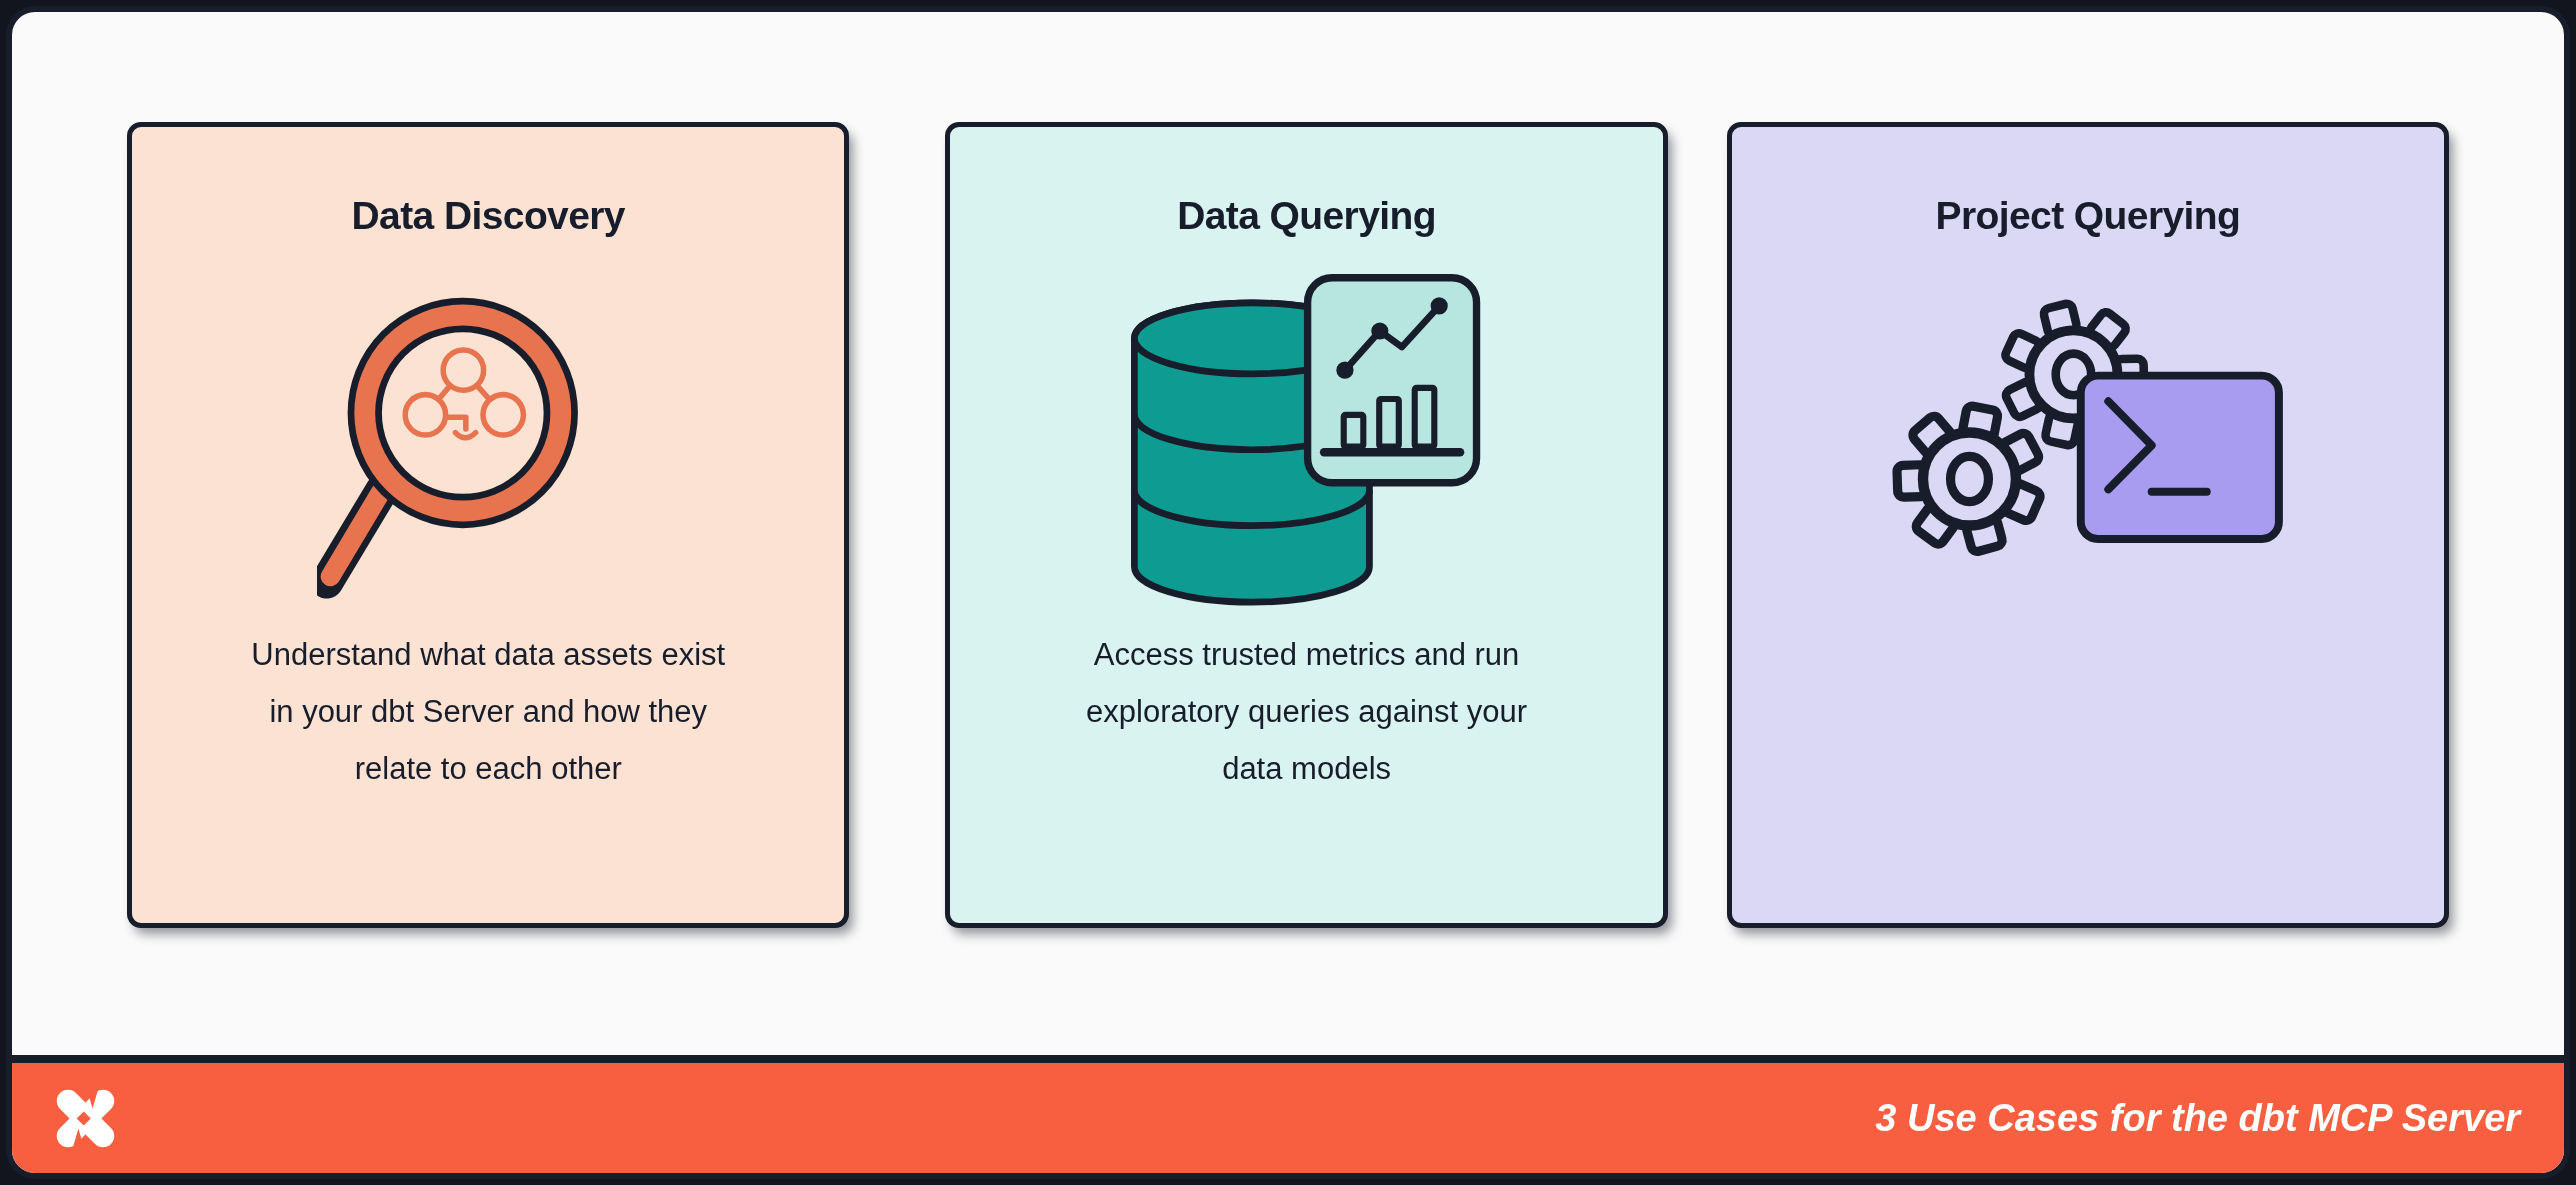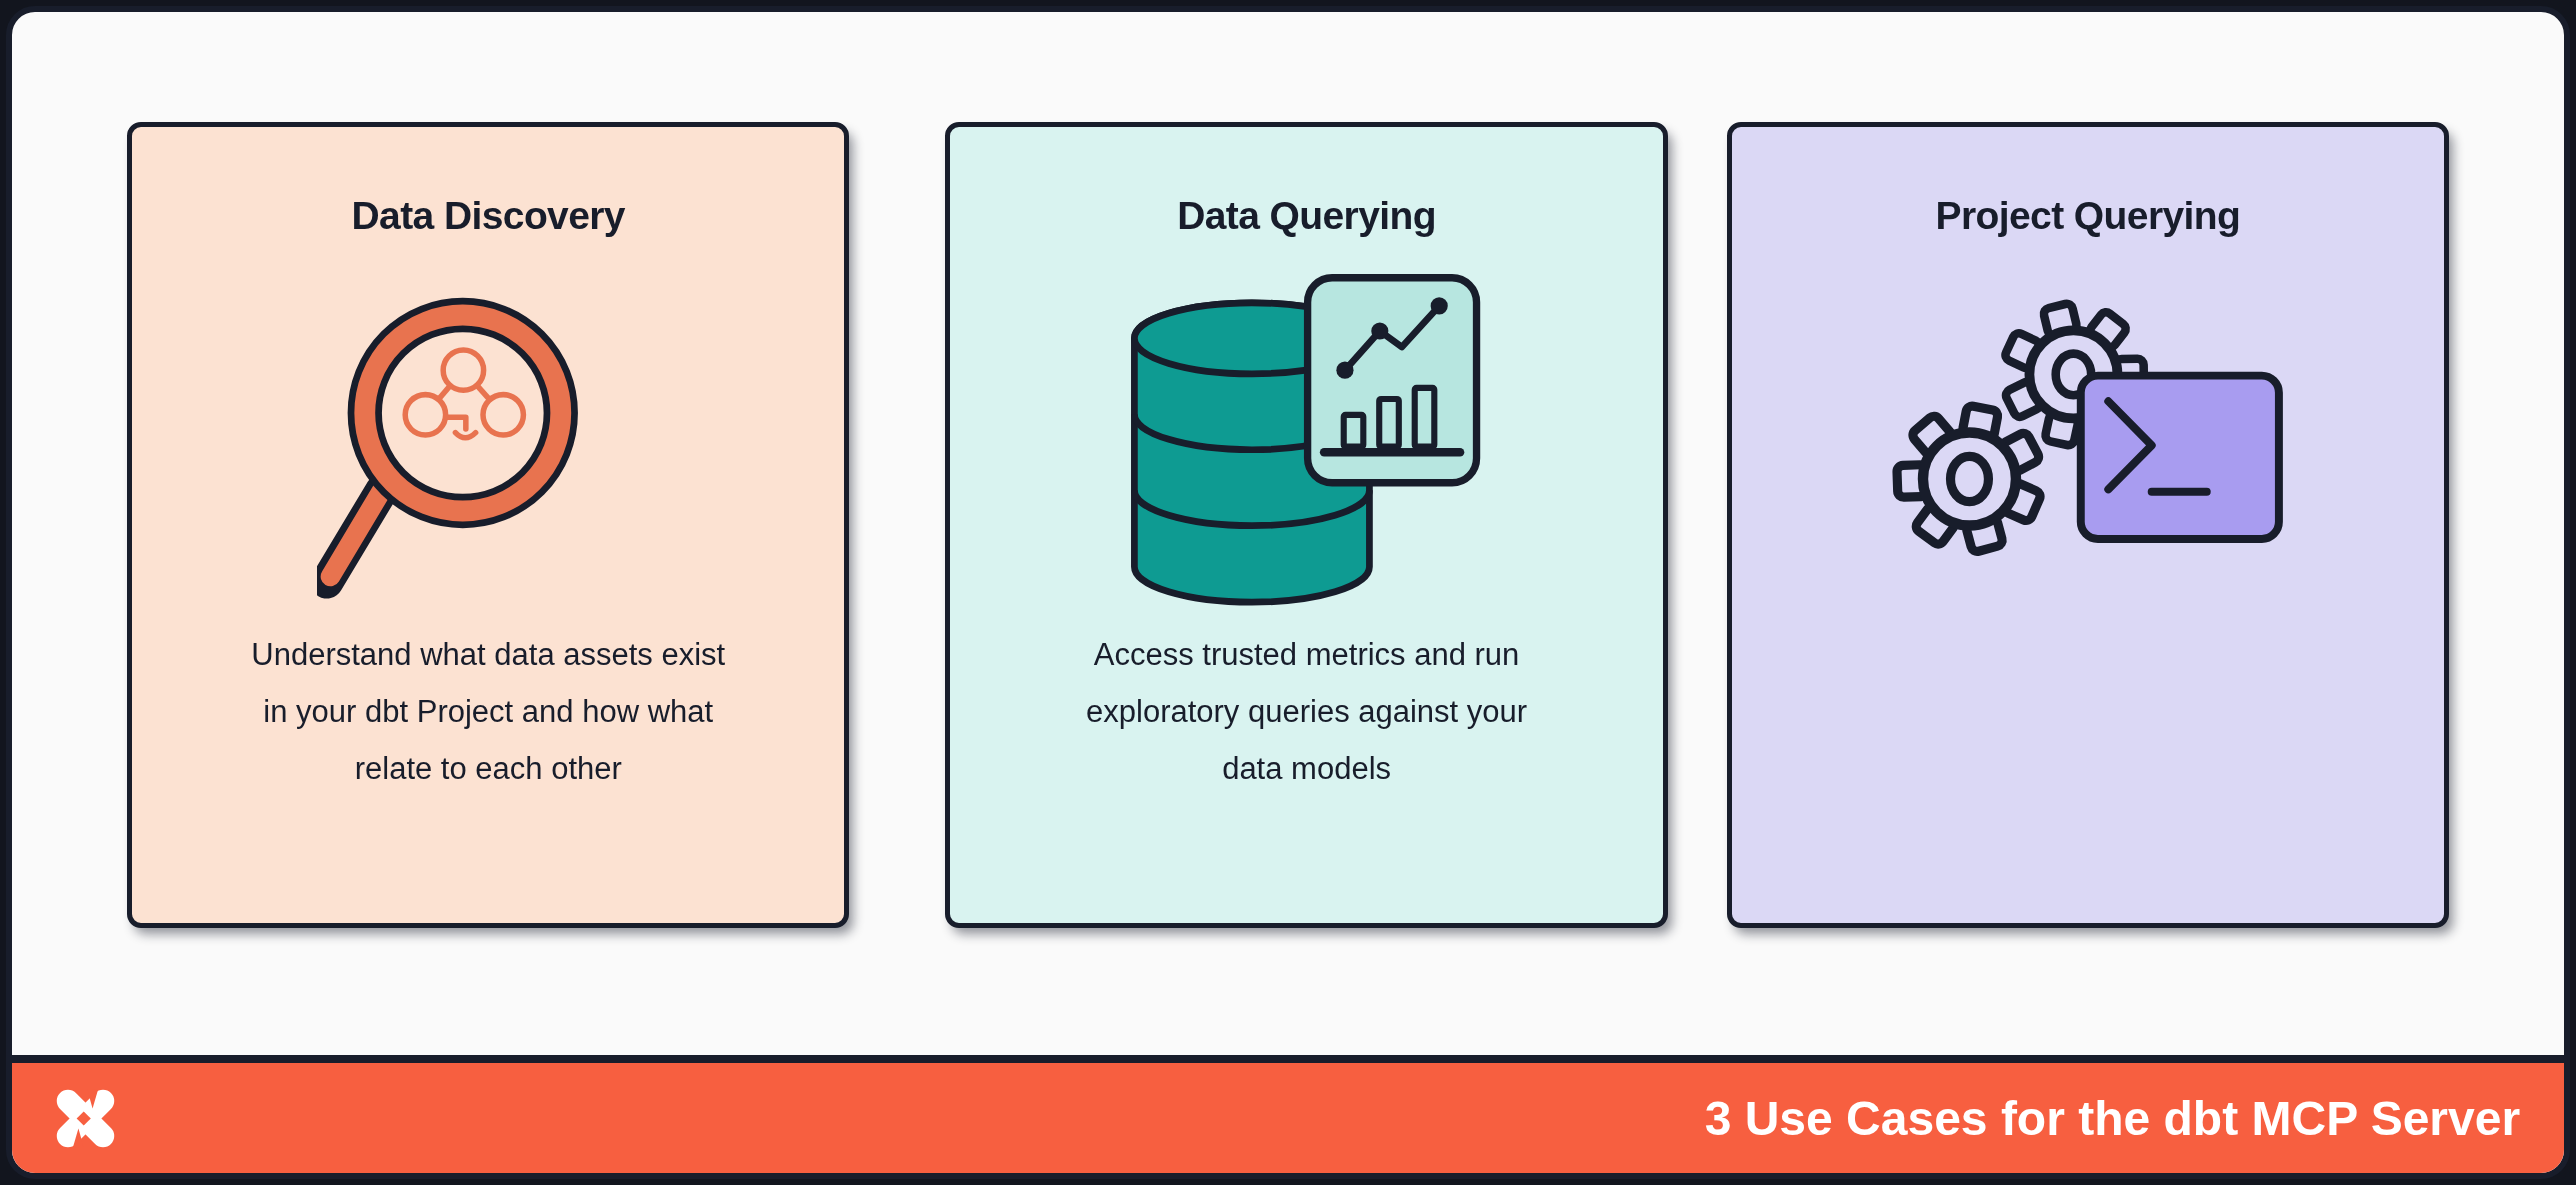--- a/index.html
+++ b/index.html
@@ -31,21 +31,21 @@
   .icon-box{height:355px;margin-top:22px;width:100%;display:flex;align-items:center;justify-content:center;}
   .card-body{
     margin-top:11px;font-size:31px;line-height:1.84;color:var(--ink);
     text-align:center;white-space:pre-line;
   }
   .footer{
     height:118px;background:var(--footer-orange);border-top:8px solid var(--ink);
     display:flex;align-items:center;padding:0 44px;
   }
   .footer-spacer{flex:1;}
-  .footer-label{font-size:48px;font-weight:bold;color:var(--white);letter-spacing:0;}
+  .footer-label{font-size:38px;font-weight:bold;color:var(--white);letter-spacing:0;font-style:italic;}
 </style>
 </head>
 <body>
 
 <div class="frame">
   <div class="main">
 
     <div class="card card-1">
       <div class="card-title">Data Discovery</div>
       <div class="icon-box">
@@ -62,21 +62,21 @@
             <line x1="239" y1="170" x2="304" y2="243" style="stroke:var(--accent-orange)" stroke-width="9"></line>
             <path d="M 177 247 H 243 V 266" fill="none" style="stroke:var(--accent-orange)" stroke-width="9" stroke-linecap="round" stroke-linejoin="round"></path>
             <path d="M 226 272 Q 242 289 259 272" fill="none" style="stroke:var(--accent-orange)" stroke-width="9" stroke-linecap="round"></path>
             <circle cx="239" cy="170" r="33" style="fill:var(--card1-bg);stroke:var(--accent-orange)" stroke-width="9"></circle>
             <circle cx="177" cy="243" r="33" style="fill:var(--card1-bg);stroke:var(--accent-orange)" stroke-width="9"></circle>
             <circle cx="304" cy="243" r="33" style="fill:var(--card1-bg);stroke:var(--accent-orange)" stroke-width="9"></circle>
           </g>
         </svg>
       </div>
       <div class="card-body">Understand what data assets exist
-in your dbt Project and how what
+in your dbt Server and how they
 relate to each other</div>
     </div>
 
     <div class="card card-2">
       <div class="card-title">Data Querying</div>
       <div class="icon-box">
         <svg width="380" height="355" viewBox="0 0 620 580">
 
           <g>
             <path d="M 28 128 A 192 58 0 0 1 412 128 L 412 501 A 192 58 0 0 1 28 501 Z" style="fill:var(--teal);stroke:var(--ink)" stroke-width="11" stroke-linejoin="round"></path>

